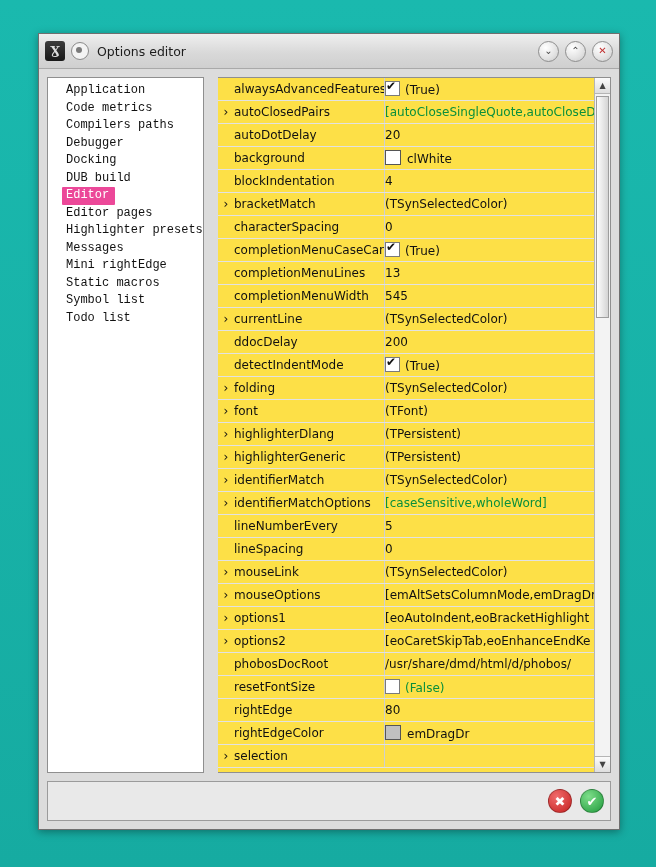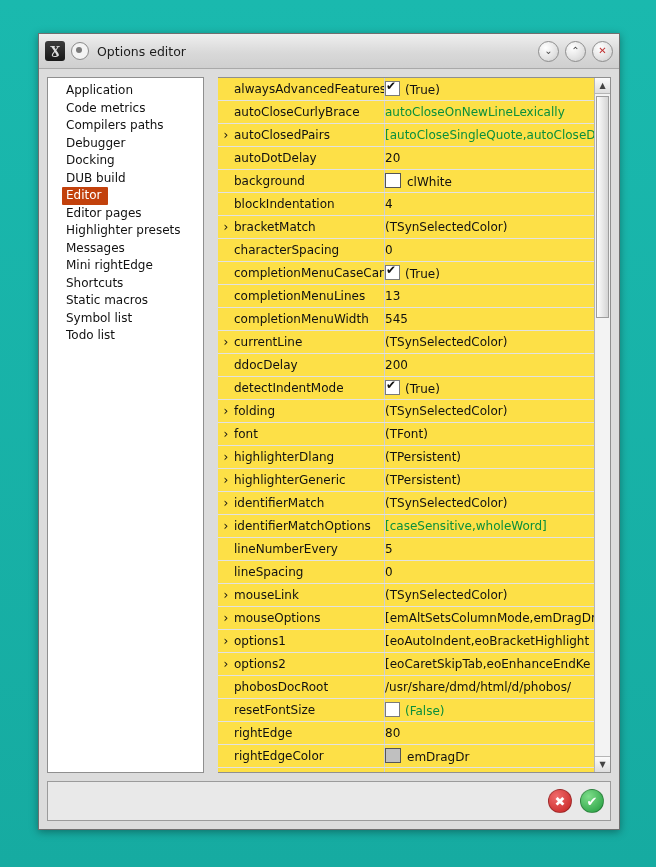--- a/index.html
+++ b/index.html
@@ -120,30 +120,31 @@
     padding: 4px 0 0 0;
   }
   .tree-item {
     padding: 1px 4px 1px 18px;
     font-size: 12px;
     color: #111;
     white-space: nowrap;
     line-height: 15.5px;
   }
   .tree-item.selected {
-    background: #c2410c;
+    background: #ec4899;
     color: #ffffff;
     display: inline-block;
     padding-right: 6px;
     margin-left: 14px;
     padding-left: 4px;
     border-radius: 1px;
   }
   .tree-row {
     line-height: 15.5px;
+    font-family: Liberation Mono, monospace;
   }
   .grid-pane {
     flex: 1;
     background: #fde047;
     border: 1px solid #8f8f8f;
     border-left: none;
     margin-left: 14px;
     display: flex;
     min-width: 0;
   }
@@ -325,46 +326,38 @@
           <div class="tree-row">
             <div class="tree-item">Highlighter presets</div>
           </div>
           <div class="tree-row">
             <div class="tree-item">Messages</div>
           </div>
           <div class="tree-row">
             <div class="tree-item">Mini rightEdge</div>
           </div>
           <div class="tree-row">
-            <div class="tree-item">Shortcuts</div>
-          </div>
-          <div class="tree-row">
             <div class="tree-item">Static macros</div>
           </div>
           <div class="tree-row">
             <div class="tree-item">Symbol list</div>
           </div>
           <div class="tree-row">
             <div class="tree-item">Todo list</div>
           </div>
         </div>
 
       <div class="grid-pane">
         <div class="grid-scroll">
           <table class="props">
             <tbody id="props-body">
                 <tr>
                   <td class="expander"></td>
                   <td class="name">alwaysAdvancedFeatures</td>
                   <td class="value"><span class="chk checked"></span><span class="val-plain">(True)</span></td>
-                </tr>
-                <tr>
-                  <td class="expander"></td>
-                  <td class="name">autoCloseCurlyBrace</td>
-                  <td class="value"><span class="val-green">autoCloseOnNewLineLexically</span></td>
                 </tr>
                 <tr>
                   <td class="expander">›</td>
                   <td class="name">autoClosedPairs</td>
                   <td class="value"><span class="val-green">[autoCloseSingleQuote,autoCloseD</span></td>
                 </tr>
                 <tr>
                   <td class="expander"></td>
                   <td class="name">autoDotDelay</td>
                   <td class="value"><span class="val-plain">20</span></td>

